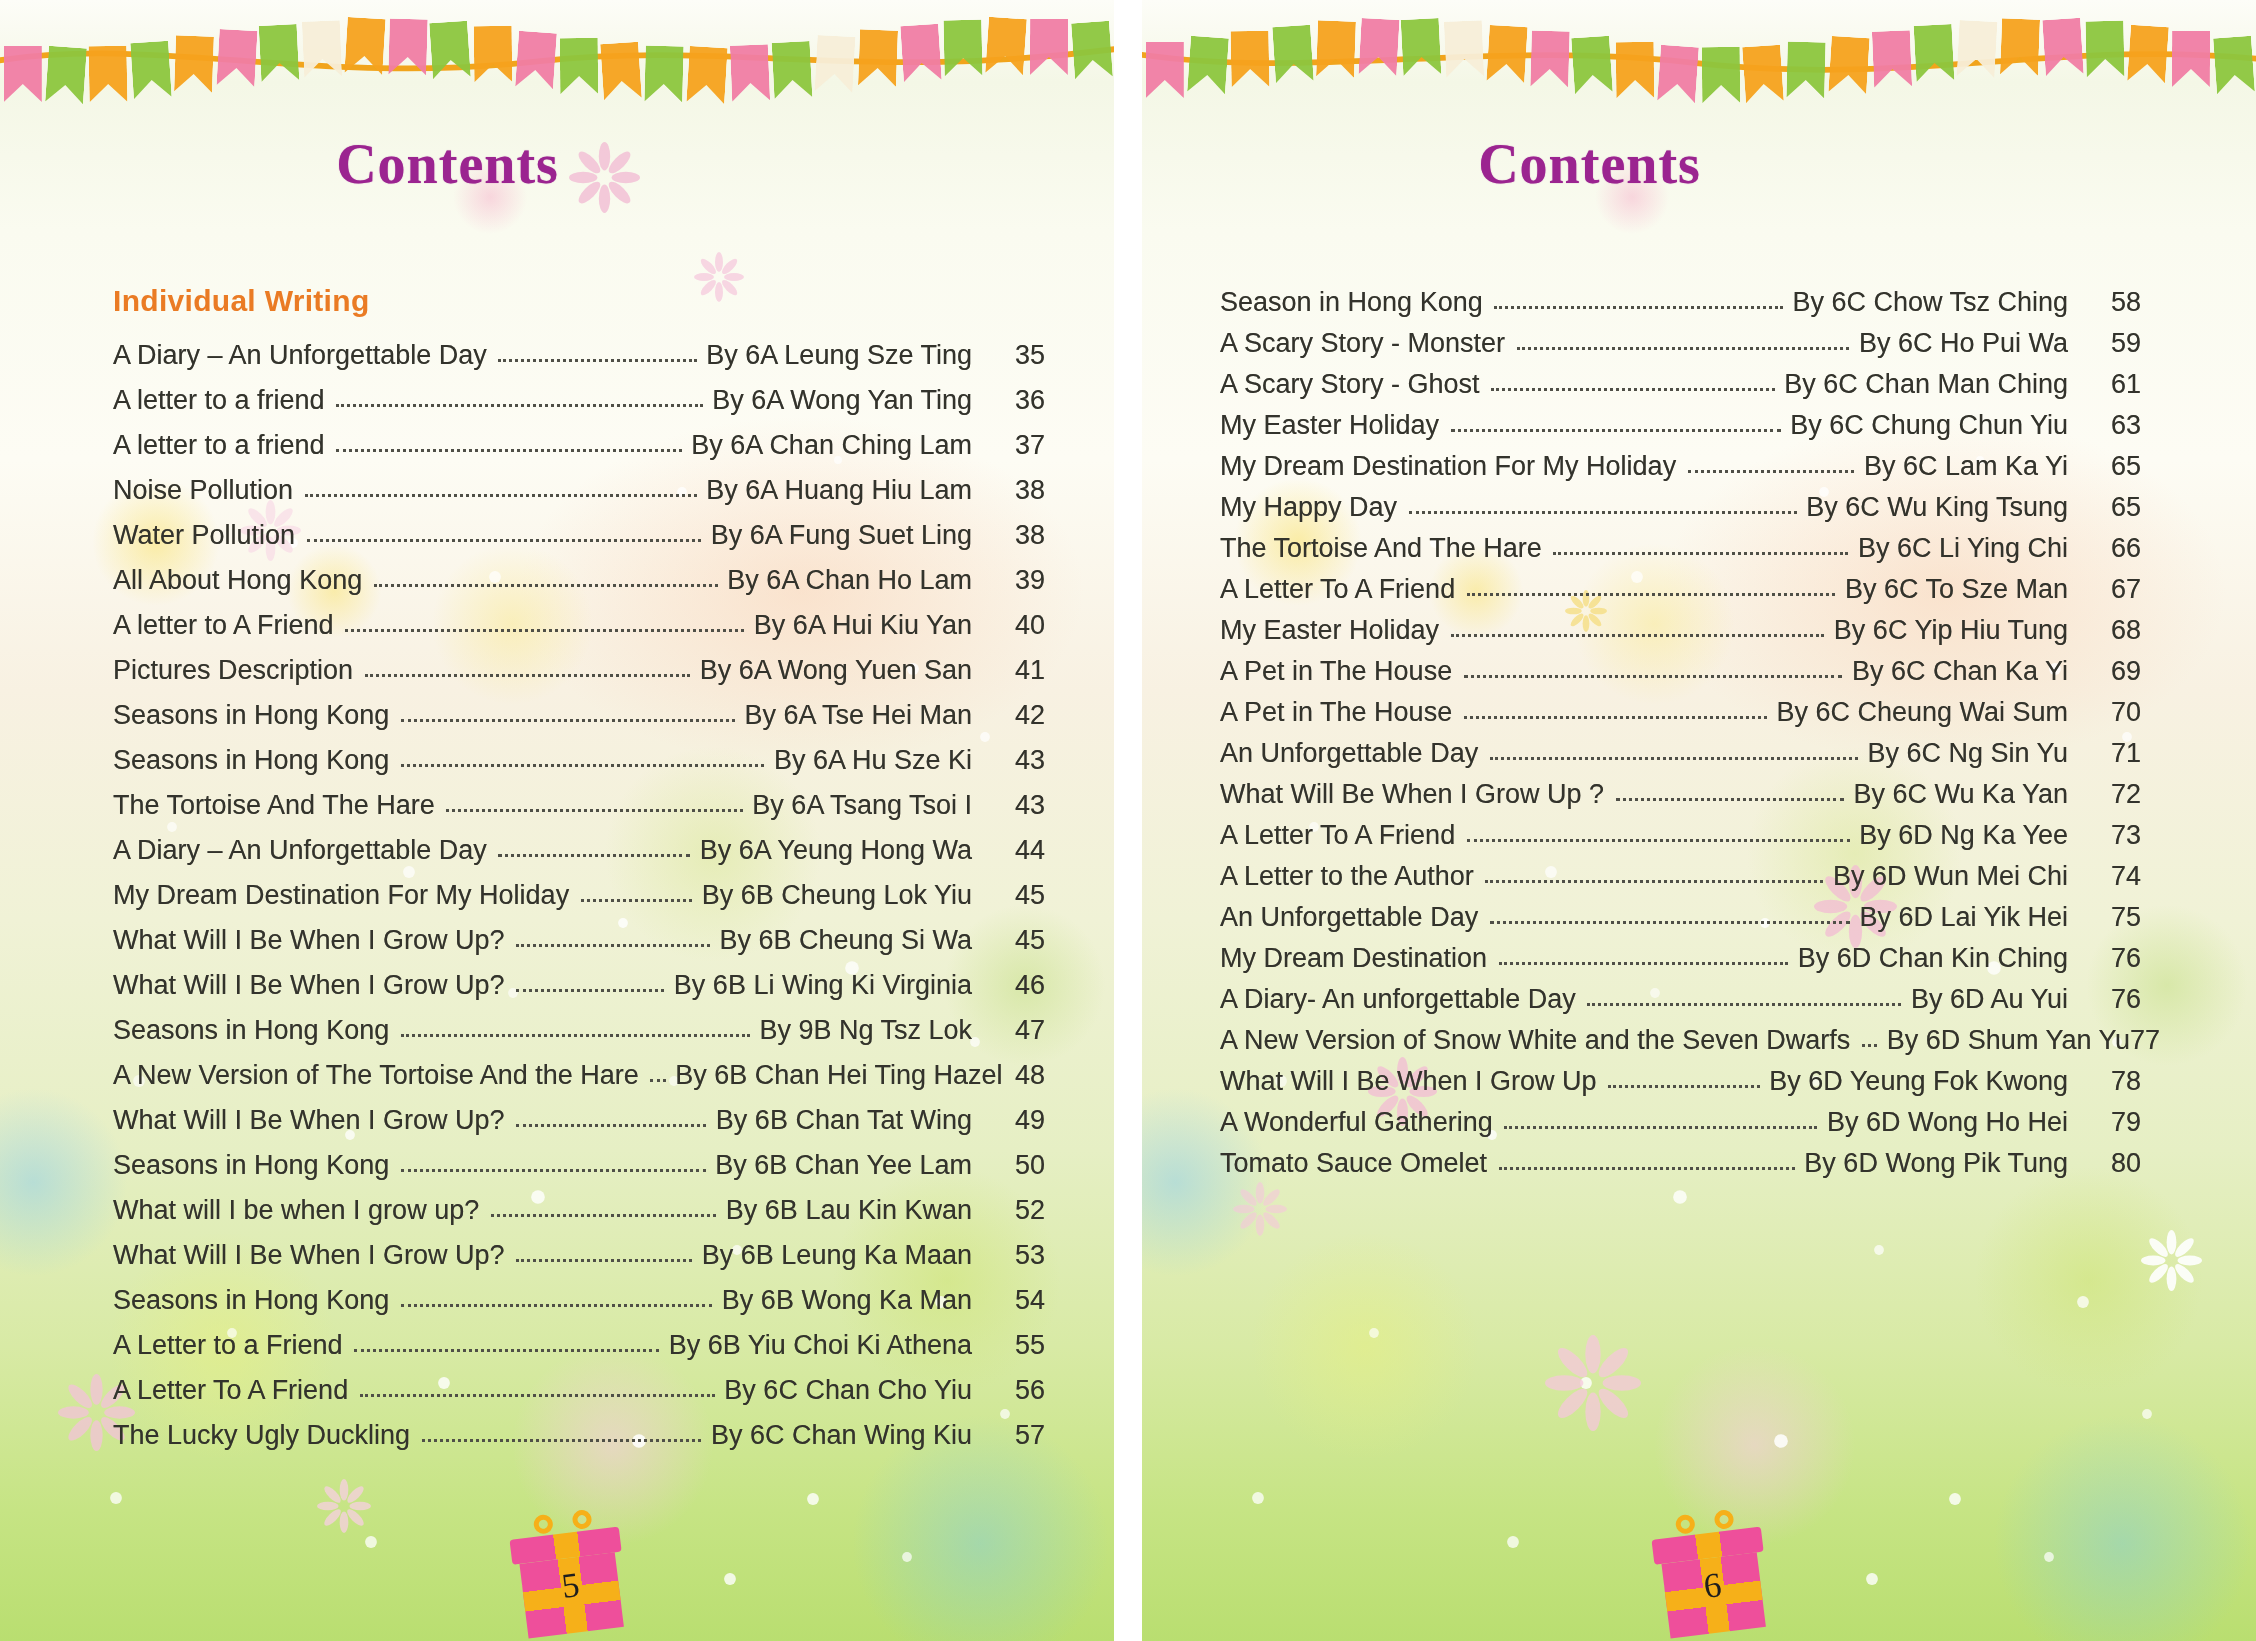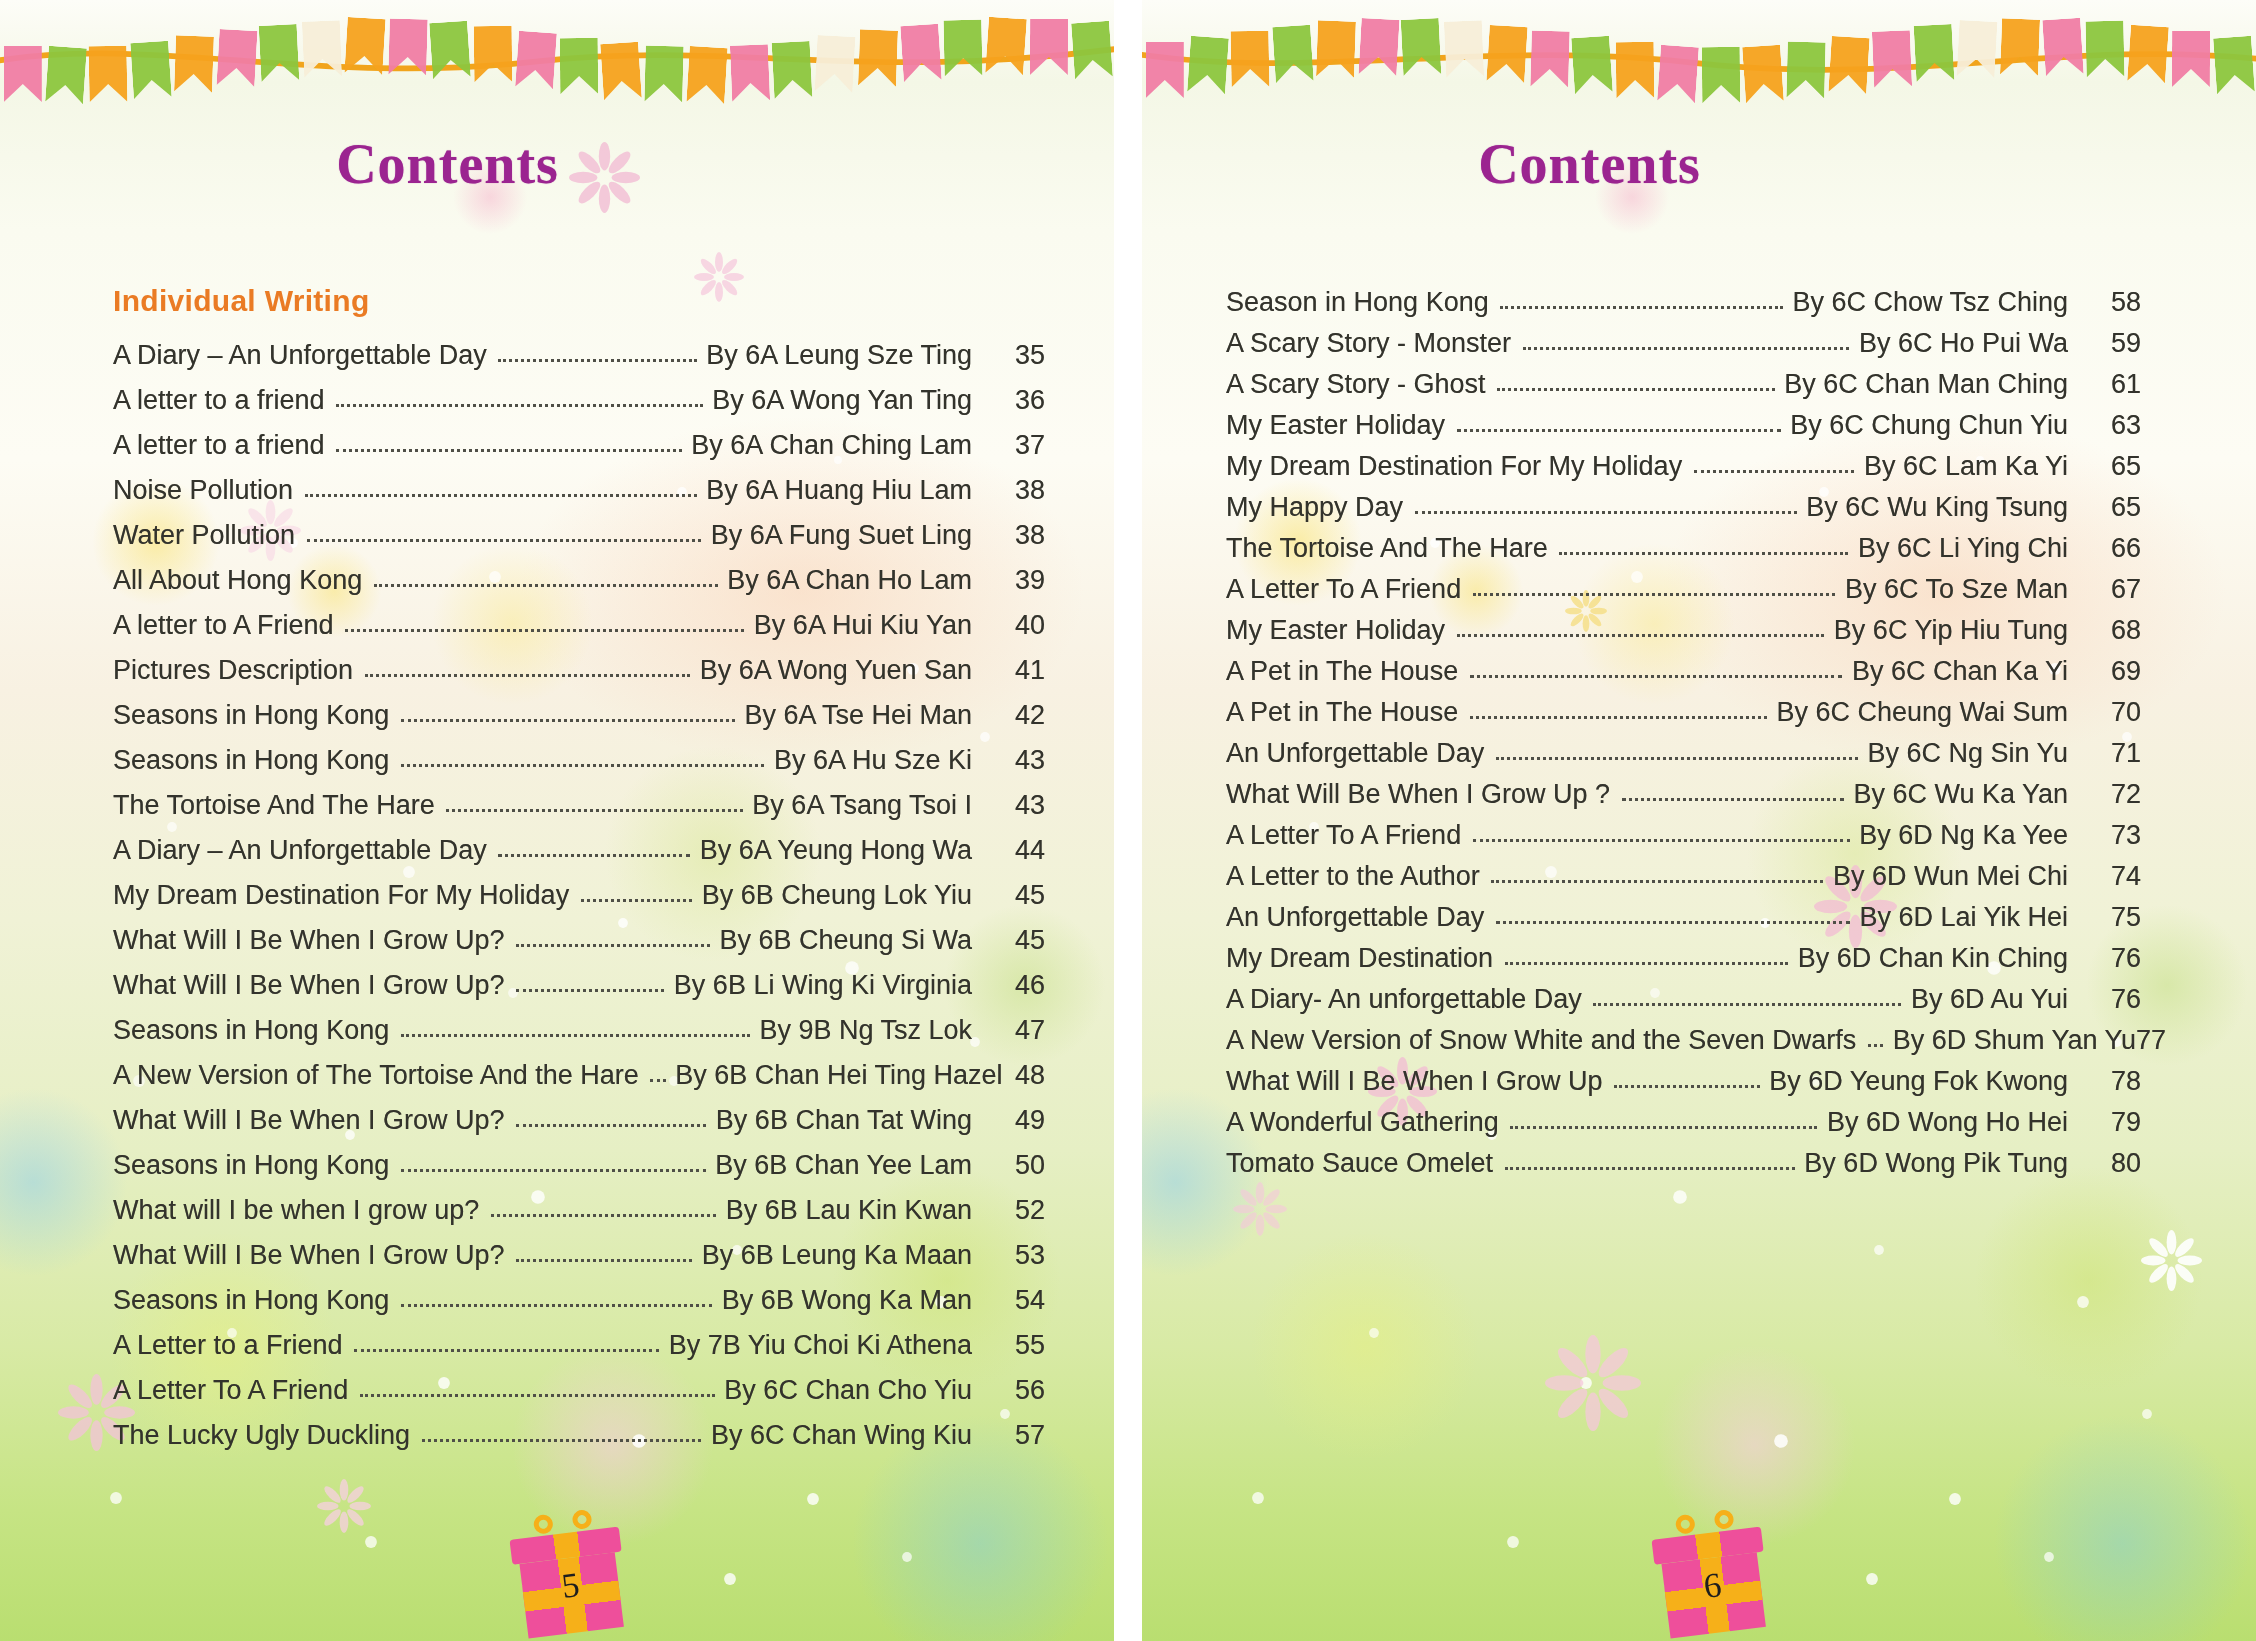--- a/index.html
+++ b/index.html
@@ -41,21 +41,21 @@
   .title{
     position:absolute;top:94px;left:0;width:895px;text-align:center;
     font-family:"Liberation Serif","DejaVu Serif",serif;font-weight:bold;
     font-size:56px;letter-spacing:1px;color:#9b2490;z-index:4;
     text-shadow:0 0 1px rgba(155,36,144,.6);
   }
 
   
   .toc{position:absolute;z-index:4;}
   #page-left  .toc{left:113px;right:69px;top:284px;}
-  #page-right .toc{left:84px;right:115px;top:277px;}
+  #page-right .toc{left:78px;right:115px;top:277px;}
   .section-header{
     margin:0;height:42px;font-size:30px;font-weight:bold;color:#ea7b24;
     letter-spacing:0.3px;
   }
   ol.entries{list-style:none;margin:0;padding:0;}
   .row{display:flex;align-items:flex-end;font-size:27px;color:#33332c;
        text-shadow:0 0 0.5px rgba(40,40,34,.5);}
   #page-left  .row{height:45px;}
   #page-right .row{height:41px;}
   .t{white-space:nowrap;}
@@ -308,21 +308,21 @@
           </li>
           <li class="row">
             <span class="t">Seasons in Hong Kong</span>
             <span class="leader"></span>
             <span class="a">By 6B Wong Ka Man</span>
             <span class="p">54</span>
           </li>
           <li class="row">
             <span class="t">A Letter to a Friend</span>
             <span class="leader"></span>
-            <span class="a">By 7B Yiu Choi Ki Athena</span>
+            <span class="a">By 6B Yiu Choi Ki Athena</span>
             <span class="p">55</span>
           </li>
           <li class="row">
             <span class="t">A Letter To A Friend</span>
             <span class="leader"></span>
             <span class="a">By 6C Chan Cho Yiu</span>
             <span class="p">56</span>
           </li>
           <li class="row">
             <span class="t">The Lucky Ugly Duckling</span>

